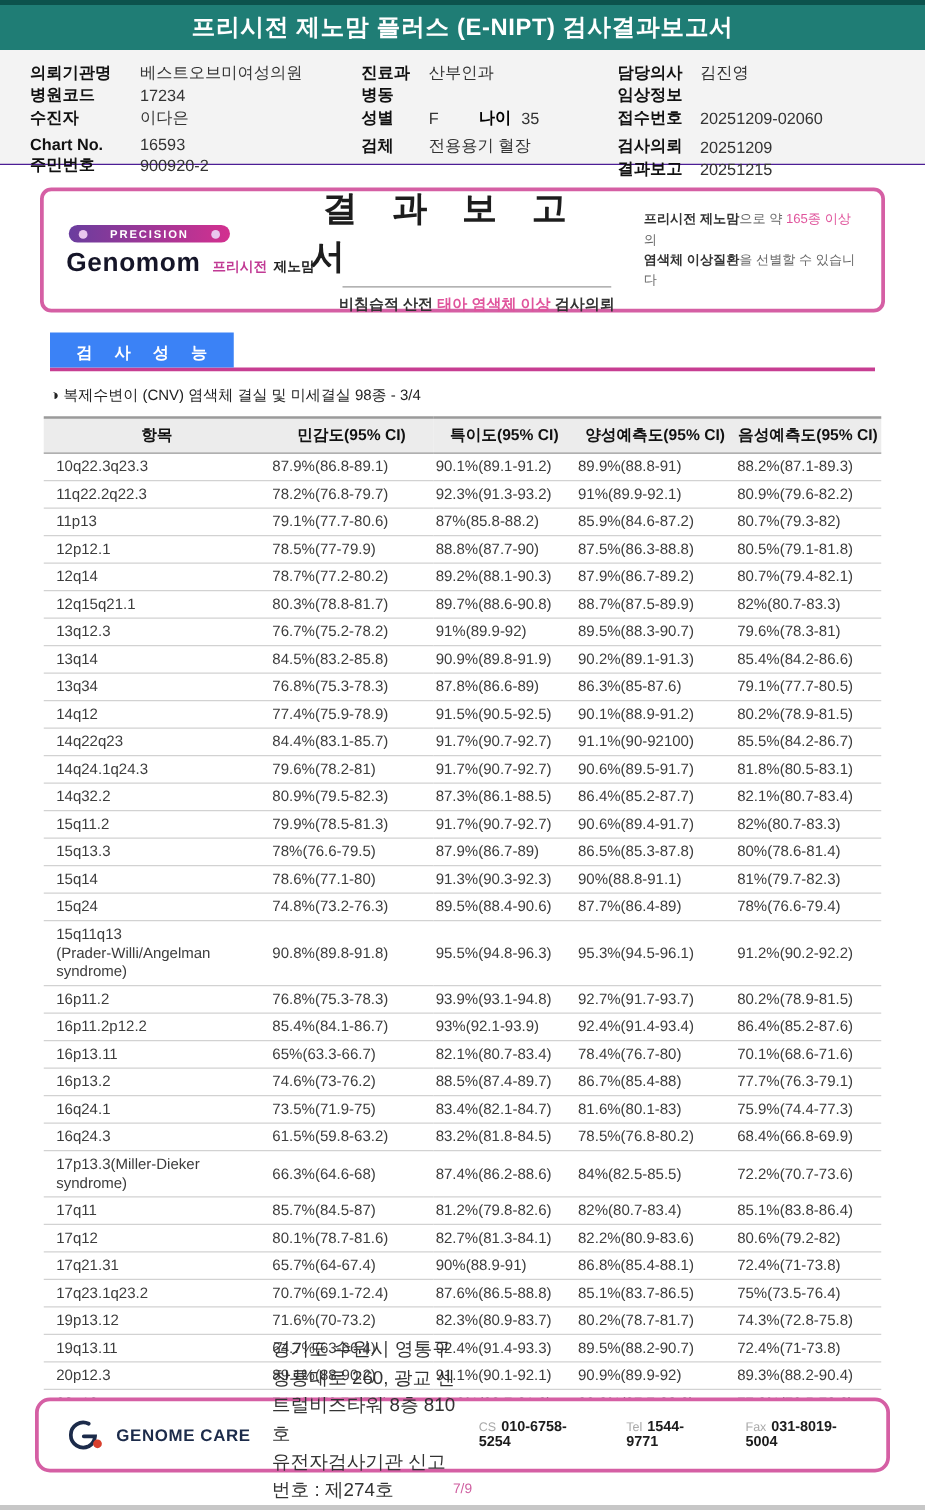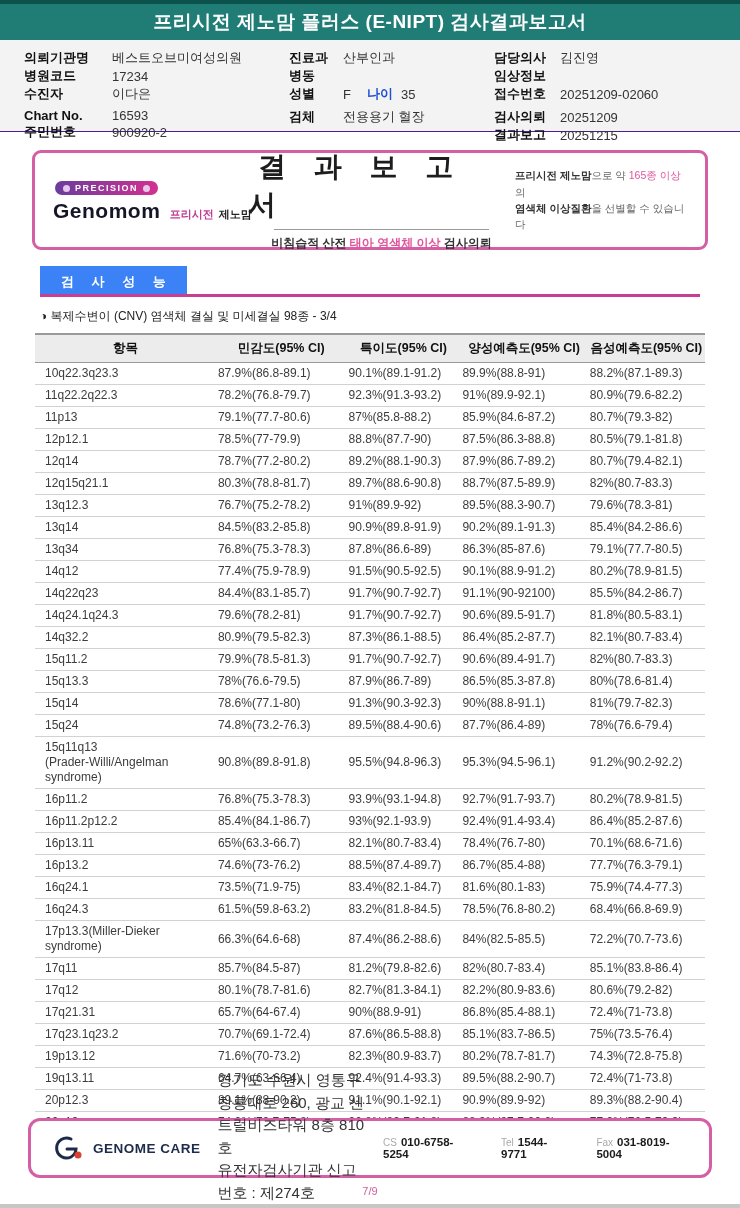--- a/index.html
+++ b/index.html
@@ -25,30 +25,30 @@
   .info-col.c1 { width:265px; }
   .info-col.c2 { width:205px; }
   .info-col.c3 { width:235px; }
   .info-row { height:22px; display:flex; align-items:center; font-size:13px; }
   .info-row.gap { margin-top:5px; }
   .info-label { font-weight:bold; color:#111; }
   .info-value { color:#333; }
   .c1 .info-label { width:88px; }
   .c2 .info-label { width:54px; }
   .c3 .info-label { width:66px; }
-  .pair2-label { font-weight:bold; color:#1d4ed8; margin-left:16px; margin-right:8px; }
+  .pair2-label { font-weight:bold; color:#000000; margin-left:32px; margin-right:8px; }
   
   .result-box {
     margin:18px 32px 0 32px; height:100px;
     border:3px solid #d55fa4; border-radius:9px;
     display:flex; align-items:center; padding:8px 18px; background:#fff;
   }
   .rb-left { width:195px; }
   .badge-pill {
-    display:inline-flex; align-items:center; gap:5px;
+    display:inline-flex; align-items:center; gap:18px;
     background:linear-gradient(90deg,#6a3d9e,#d3308f);
     color:#fff; font-size:9px; font-weight:bold; letter-spacing:1.5px;
     padding:2px 8px; border-radius:9px; margin-left:2px;
   }
   .badge-dot { width:7px; height:7px; border-radius:50%; background:#e9c7ee; display:inline-block; }
   .brand-line { margin-top:3px; white-space:nowrap; }
   .brand-word { font-size:21px; font-weight:800; color:#151528; letter-spacing:0.5px; }
   .brand-kr { font-size:11px; font-weight:bold; margin-left:5px; }
   .brand-kr .pink { color:#c13a94; }
   .brand-kr .dark { color:#222; margin-left:2px; }

